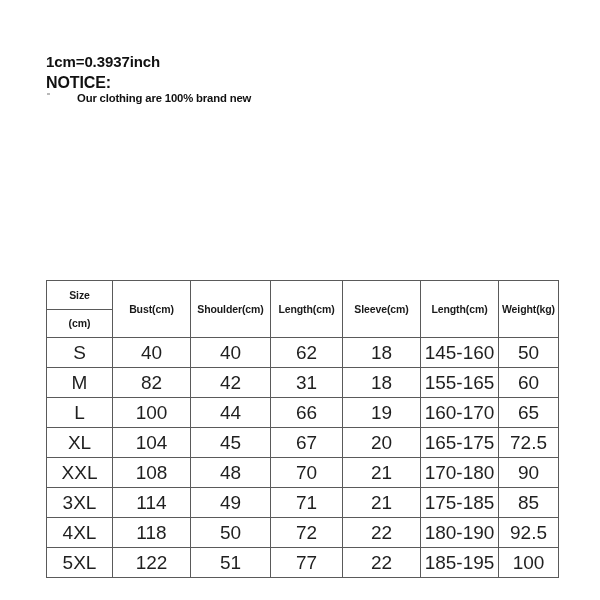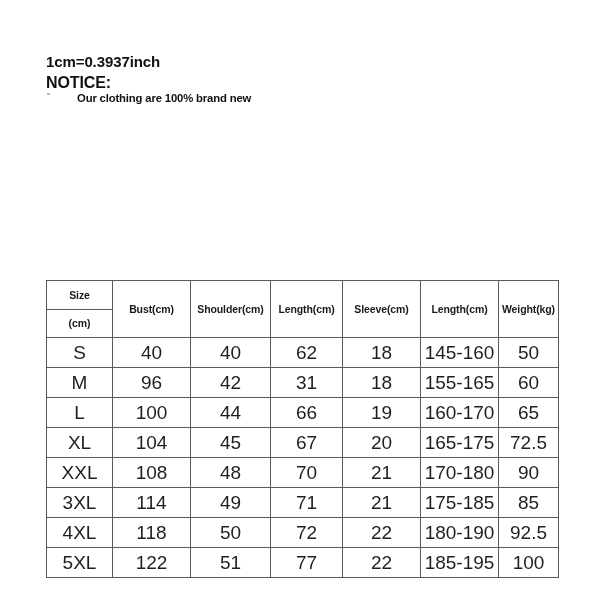--- a/index.html
+++ b/index.html
@@ -233,21 +233,21 @@
           <td class="cell-size">S</td>
           <td>40</td>
           <td>40</td>
           <td>62</td>
           <td>18</td>
           <td class="cell-height">145-160</td>
           <td>50</td>
         </tr>
         <tr>
           <td class="cell-size">M</td>
-          <td>96</td>
+          <td>82</td>
           <td>42</td>
           <td>31</td>
           <td>18</td>
           <td class="cell-height">155-165</td>
           <td>60</td>
         </tr>
         <tr>
           <td class="cell-size">L</td>
           <td>100</td>
           <td>44</td>

